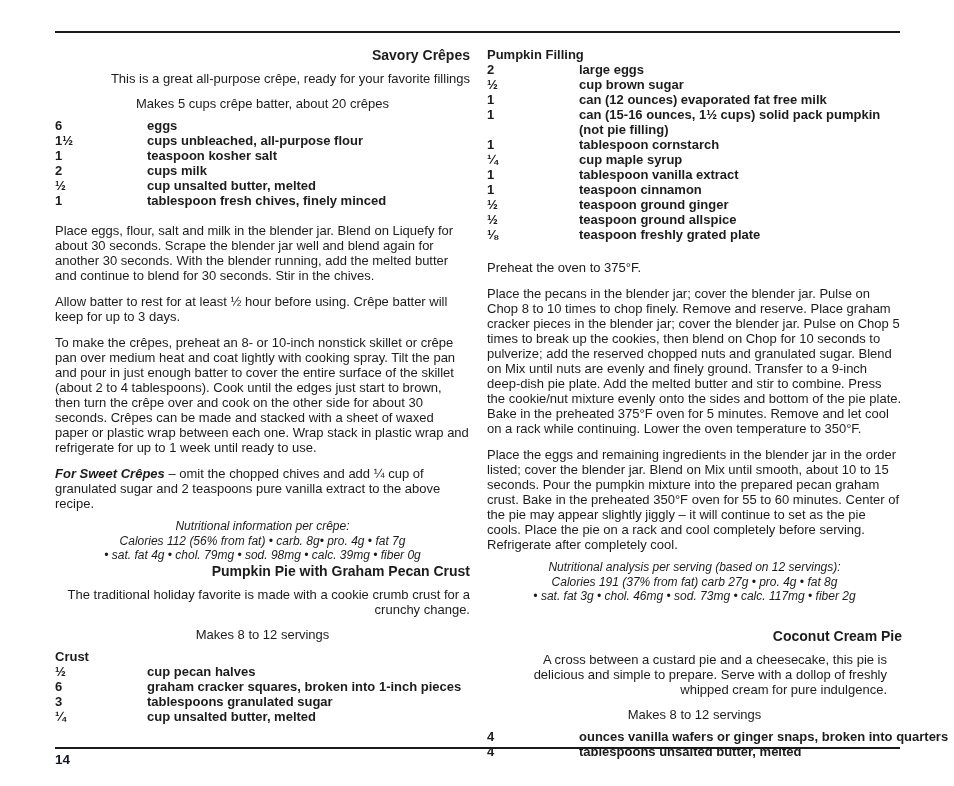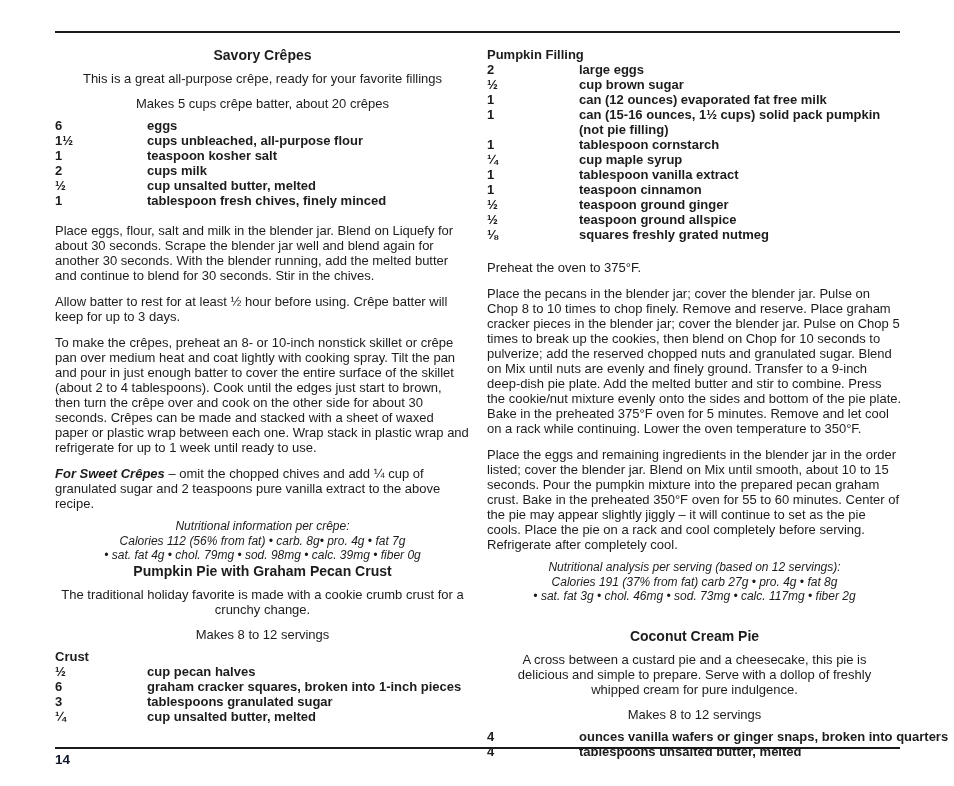--- a/index.html
+++ b/index.html
@@ -10,22 +10,22 @@
     color:#1c1c1c;
   }
   .rule { position:absolute; left:55px; width:845px; background:#1a1a1a; }
   .rule-top { top:31px; height:2px; }
   .rule-bottom { top:747px; height:2px; }
   .folio { position:absolute; left:55px; top:752px; font-size:13.5px; font-weight:bold; color:#0f172a; }
 
   .columns { position:absolute; top:40px; left:55px; width:847px; display:flex; gap:17px; }
   .col { width:415px; font-size:13px; line-height:15px; }
 
-  .recipe-title { font-size:14px; line-height:16px; font-weight:bold; text-align:center; }
-  .tagline { text-align:center; margin-top:8px; }
+  .recipe-title { font-size:14px; line-height:16px; font-weight:bold; text-align:right; }
+  .tagline { text-align:right; margin-top:8px; }
   .tagline.one-line { white-space:nowrap; }
   .tagline.narrow { max-width:385px; margin-left:auto; margin-right:auto; }
   .yield { text-align:center; margin-top:10px; white-space:nowrap; }
 
   .ingredients { margin-top:7px; }
   .ing-row { display:flex; font-weight:bold; }
   .ing-amt { width:44px; flex:none; }
   .ing-item { flex:1; white-space:nowrap;padding-left:48px; }
   .ing-item .line { display:block; }
 
@@ -164,21 +164,21 @@
         <div class="ing-row">
           <span class="ing-amt">½</span>
           <span class="ing-item">teaspoon ground ginger</span>
         </div>
         <div class="ing-row">
           <span class="ing-amt">½</span>
           <span class="ing-item">teaspoon  ground allspice</span>
         </div>
         <div class="ing-row">
           <span class="ing-amt">⅛</span>
-          <span class="ing-item">squares freshly grated nutmeg</span>
+          <span class="ing-item">teaspoon freshly grated plate</span>
         </div>
       </div>
 
       <p class="step step-gap-lg">Preheat the oven to 375°F.</p>
       <p class="step">Place the pecans in the blender jar; cover the blender jar. Pulse on Chop 8 to 10 times to chop finely. Remove and reserve. Place graham cracker pieces in the blender jar; cover the blender jar. Pulse on Chop 5 times to break up the cookies, then blend on Chop for 10 seconds to pulverize; add the reserved chopped nuts and granulated sugar. Blend on Mix until nuts are evenly and finely ground. Transfer to a 9-inch deep-dish pie plate. Add the melted butter and stir to combine. Press the cookie/nut mixture evenly onto the sides and bottom of the pie plate. Bake in the preheated 375°F oven for 5 minutes. Remove and let cool on a rack while continuing. Lower the oven temperature to 350°F.</p>
       <p class="step">Place the eggs and remaining ingredients in the blender jar in the order listed; cover the blender jar. Blend on Mix until smooth, about 10 to 15 seconds. Pour the pumpkin mixture into the prepared pecan graham crust.  Bake in the preheated 350°F oven for 55 to 60 minutes. Center of the pie may appear slightly jiggly – it will continue to set as the pie cools. Place the pie on a rack and cool completely before serving. Refrigerate after completely cool.</p>
 
       <div class="nutrition">
         <div>Nutritional analysis per serving (based on 12 servings):</div>
         <div>Calories 191 (37% from fat) carb 27g • pro. 4g • fat 8g</div>

